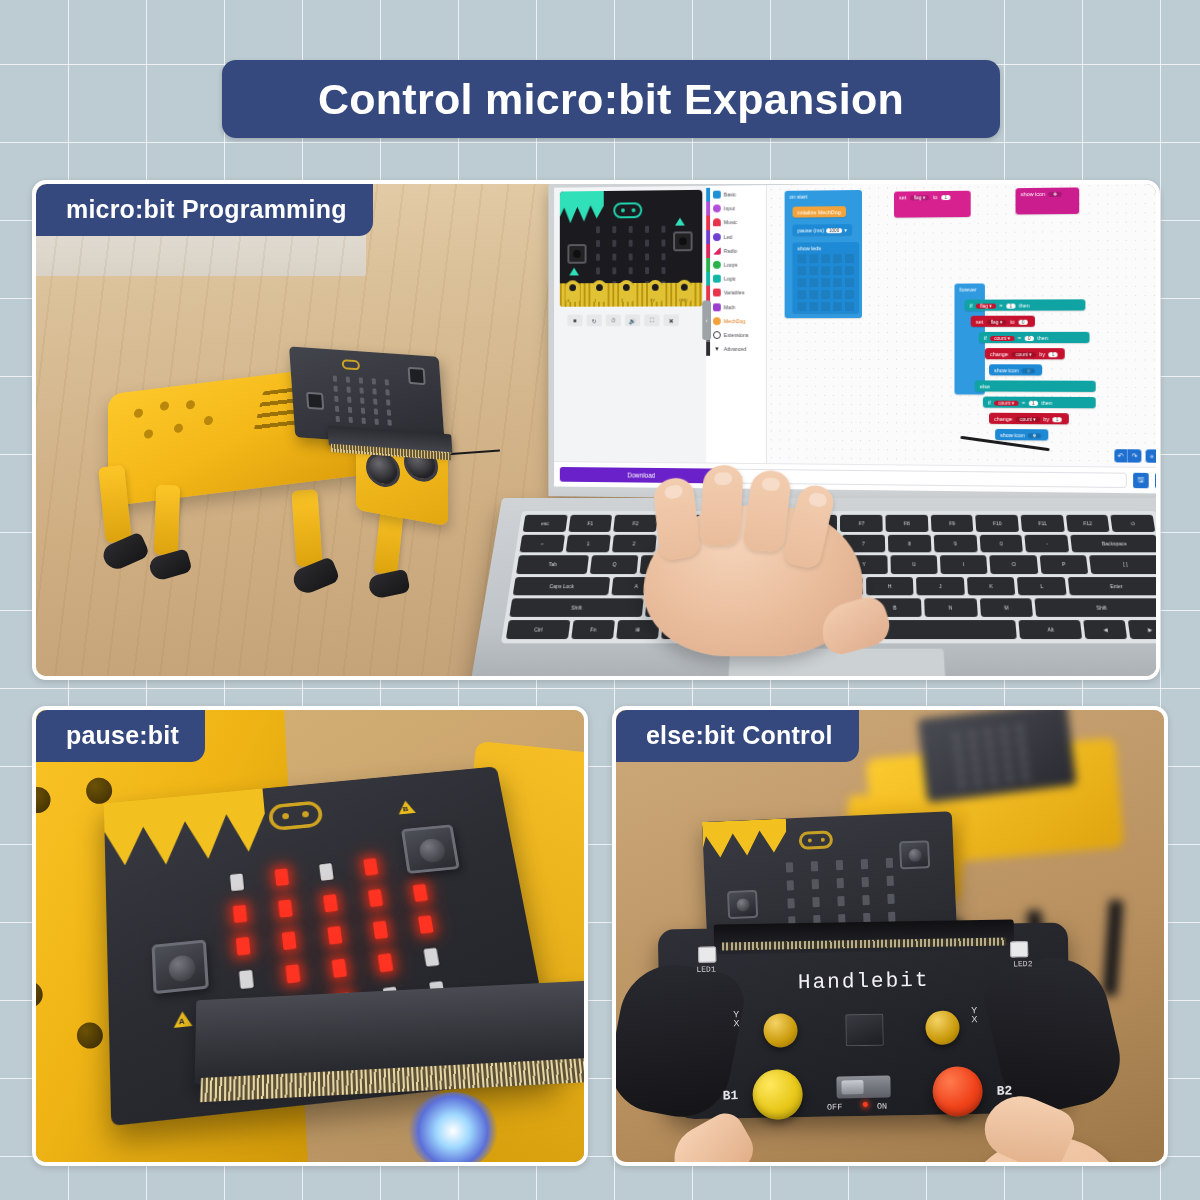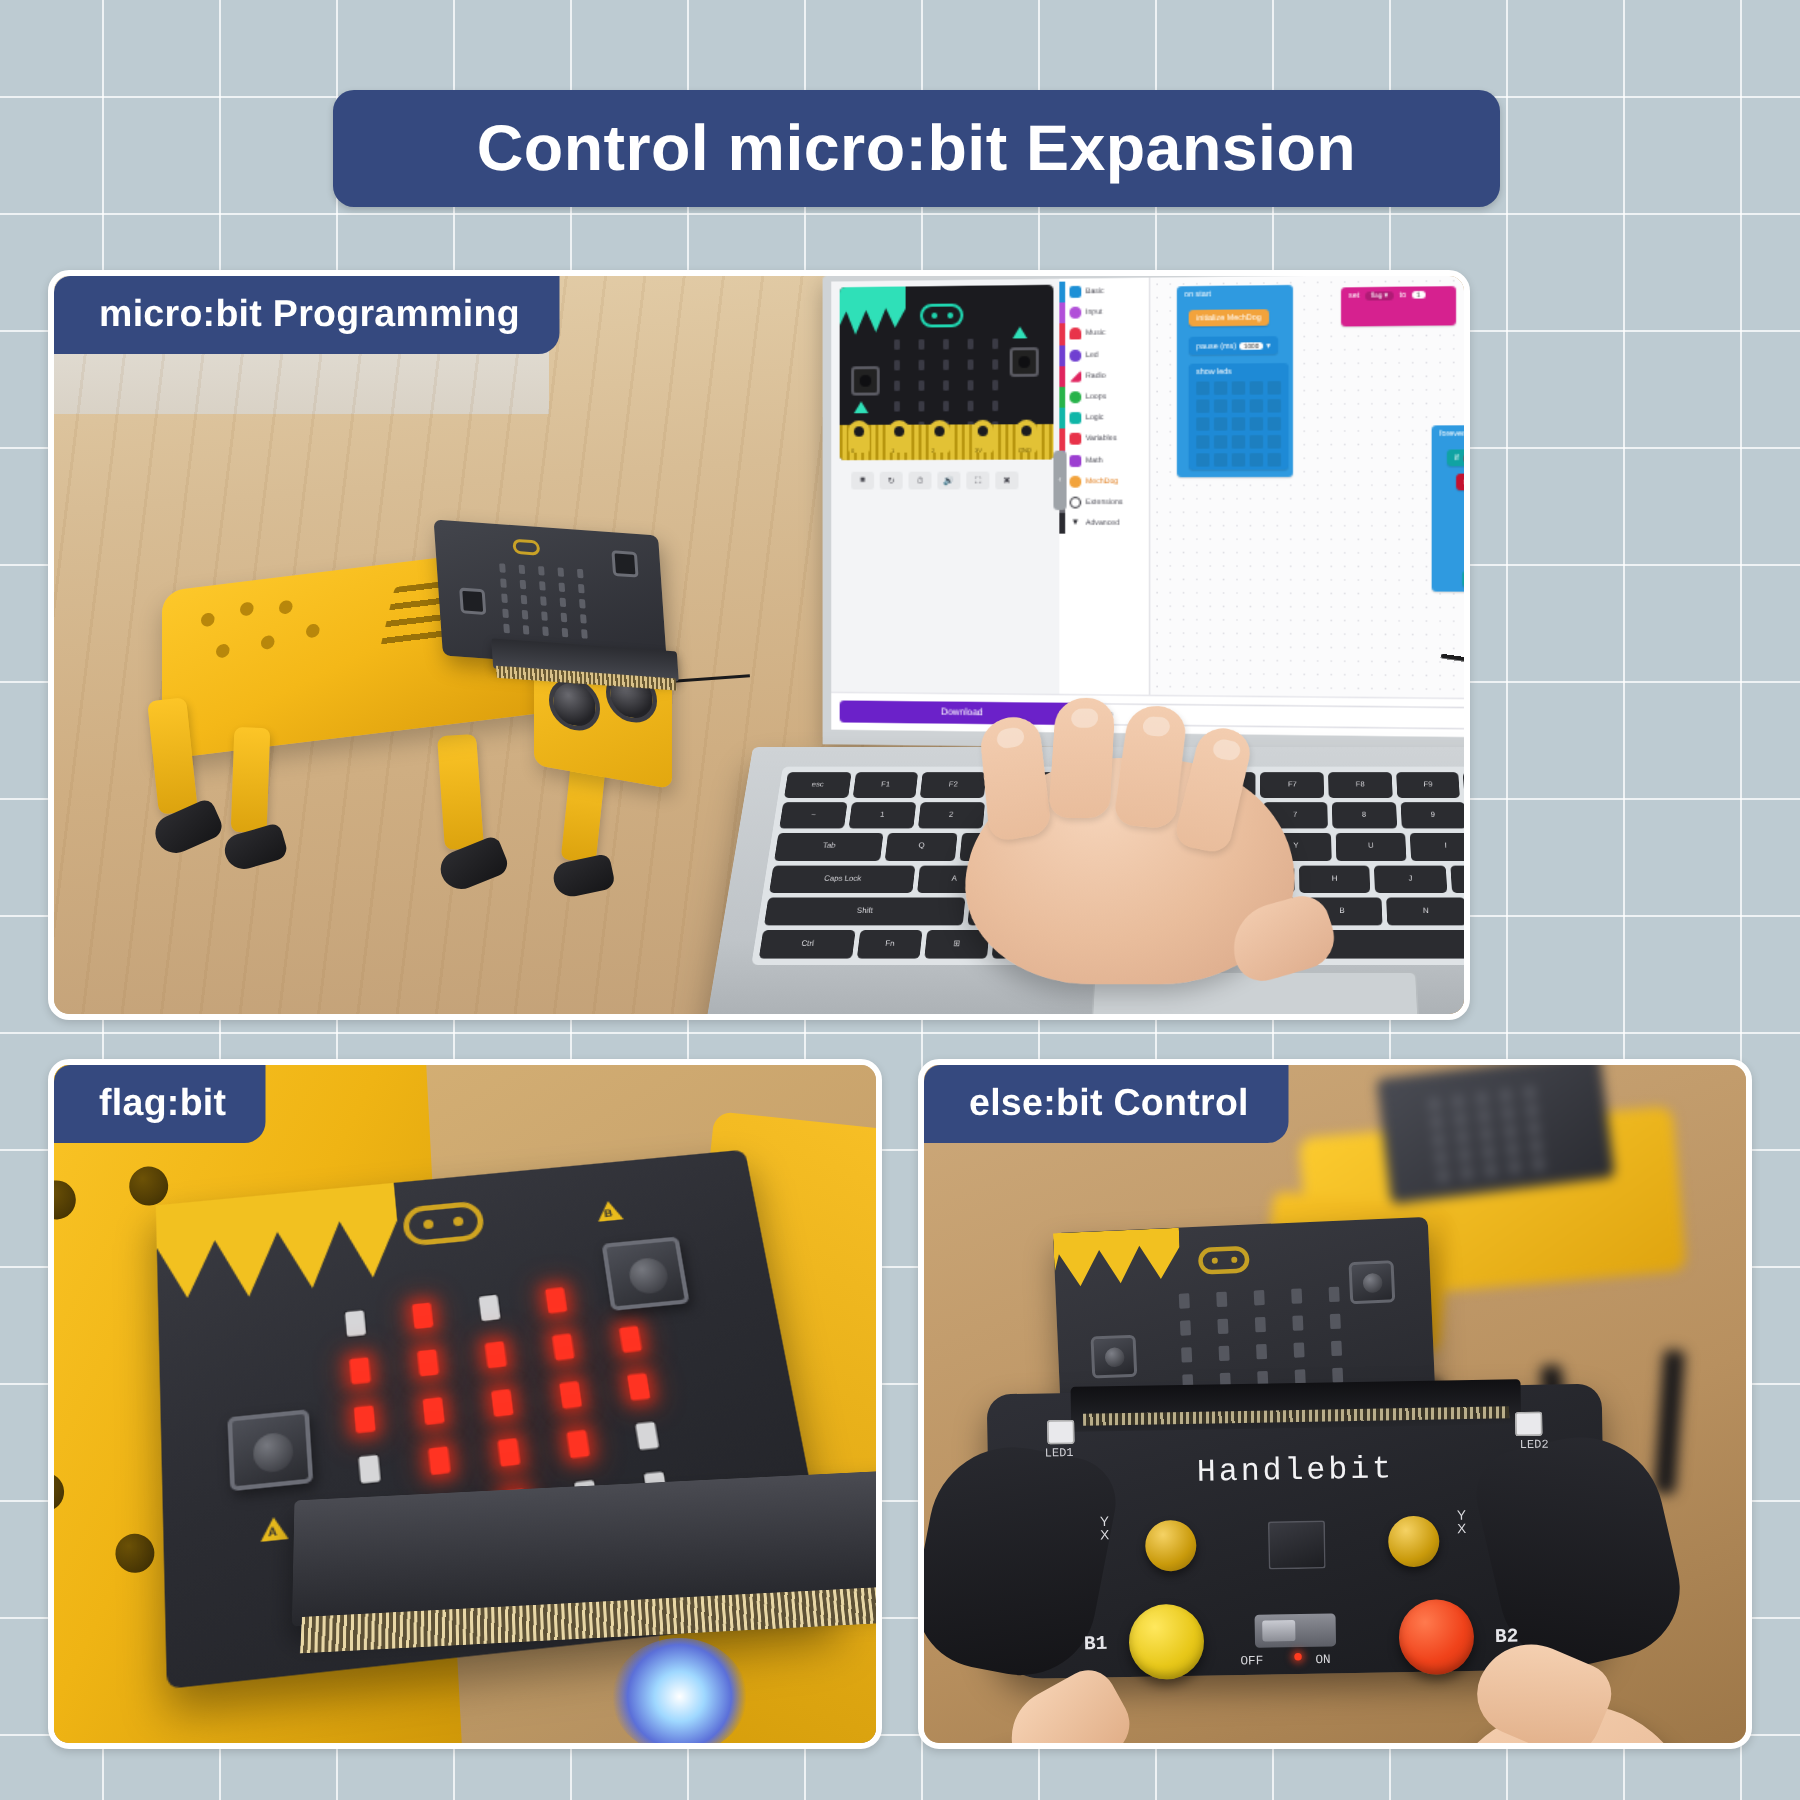--- a/index.html
+++ b/index.html
@@ -41,21 +41,21 @@
 
   
   .panel {
     position: absolute;
     border: 4px solid #ffffff;
     border-radius: 14px;
     overflow: hidden;
     background: #c9ad86;
     box-shadow: 0 2px 6px rgba(0,0,0,0.15);
   }
-  #panel-top    { left: 32px;  top: 180px;  width: 948px; height: 500px; }
+  #panel-top    { left: 32px;  top: 180px;  width: 1128px; height: 500px; }
   #panel-left   { left: 32px;  top: 706px;  width: 556px;  height: 460px; }
   #panel-right  { left: 612px; top: 706px;  width: 556px;  height: 460px; }
 
   
   .badge {
     position: absolute;
     z-index: 40;
     top: 0; left: 0;
     background: #35497f;
     color: #fff;
@@ -1004,21 +1004,21 @@
       <div class="tri a">
           <span>A</span>
         </div>
       <div class="tri b">
           <span>B</span>
         </div>
     </div>
     <div class="edge"></div>
     <div class="lp-glow"></div>
 
-    <div class="badge">flag:bit</div>
+    <div class="badge">pause:bit</div>
   </div>
 
   <div class="panel" id="panel-right">
     <div class="rp-bg"></div>
 
     <div class="rp-blur-dog">
       <div class="bd"></div>
       <div class="mbrd">
         <div class="dd">
           <b></b>

